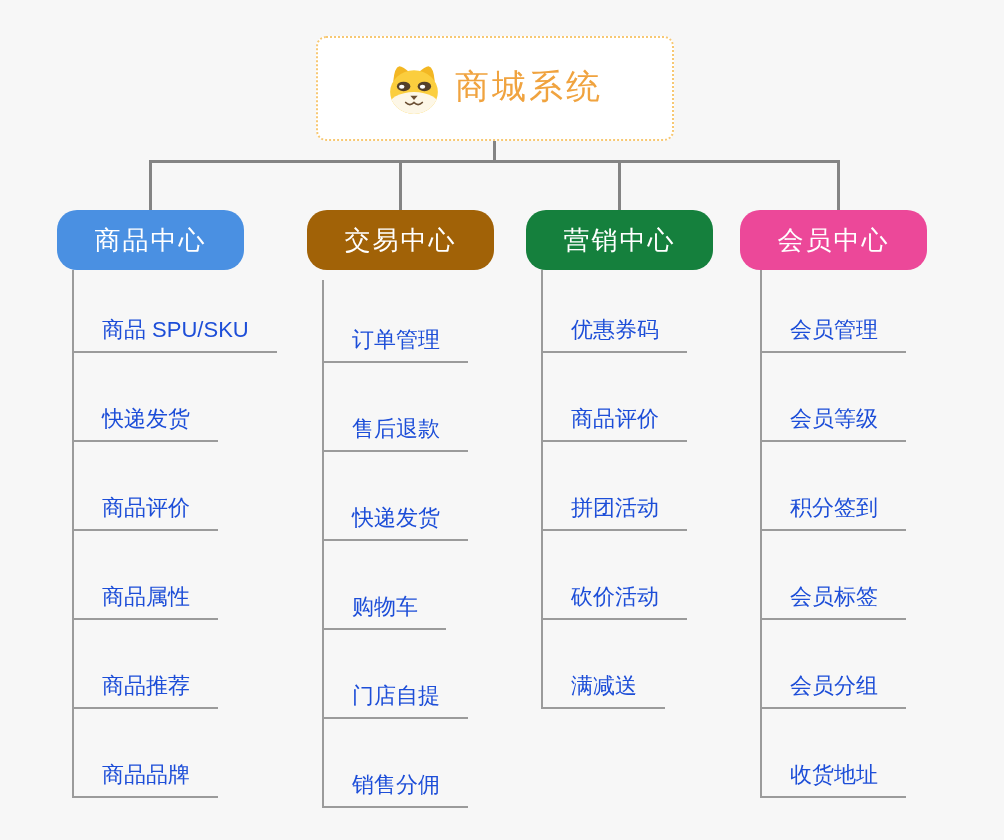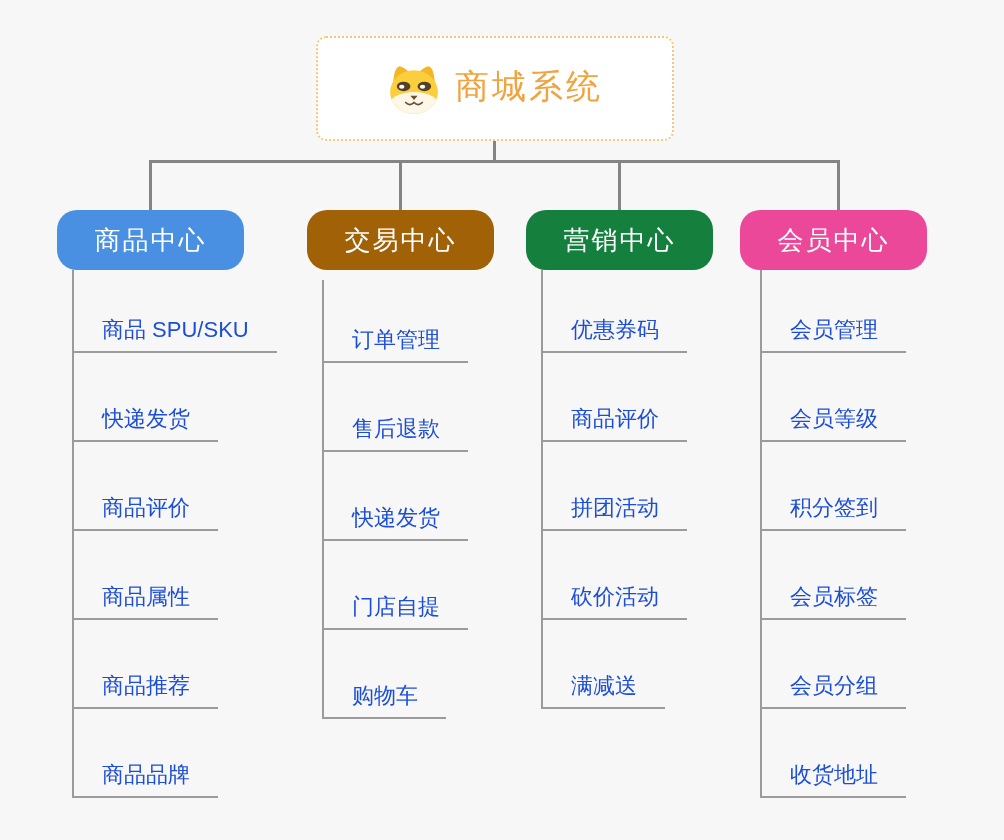--- a/index.html
+++ b/index.html
@@ -119,24 +119,27 @@
           <li>
             <span class="child-node">订单管理</span>
           </li>
           <li>
             <span class="child-node">售后退款</span>
           </li>
           <li>
             <span class="child-node">快递发货</span>
           </li>
           <li>
+            <span class="child-node">购物车</span>
+          </li>
+          <li>
             <span class="child-node">门店自提</span>
           </li>
           <li>
-            <span class="child-node">购物车</span>
+            <span class="child-node">销售分佣</span>
           </li>
         </ul>
   </div>
 
   <div class="branch">
     <div class="branch-header" style="left: 526px; background: #15803d;">营销中心</div>
     <ul class="children" style="left: 541px;">
           <li>
             <span class="child-node">优惠券码</span>
           </li>

